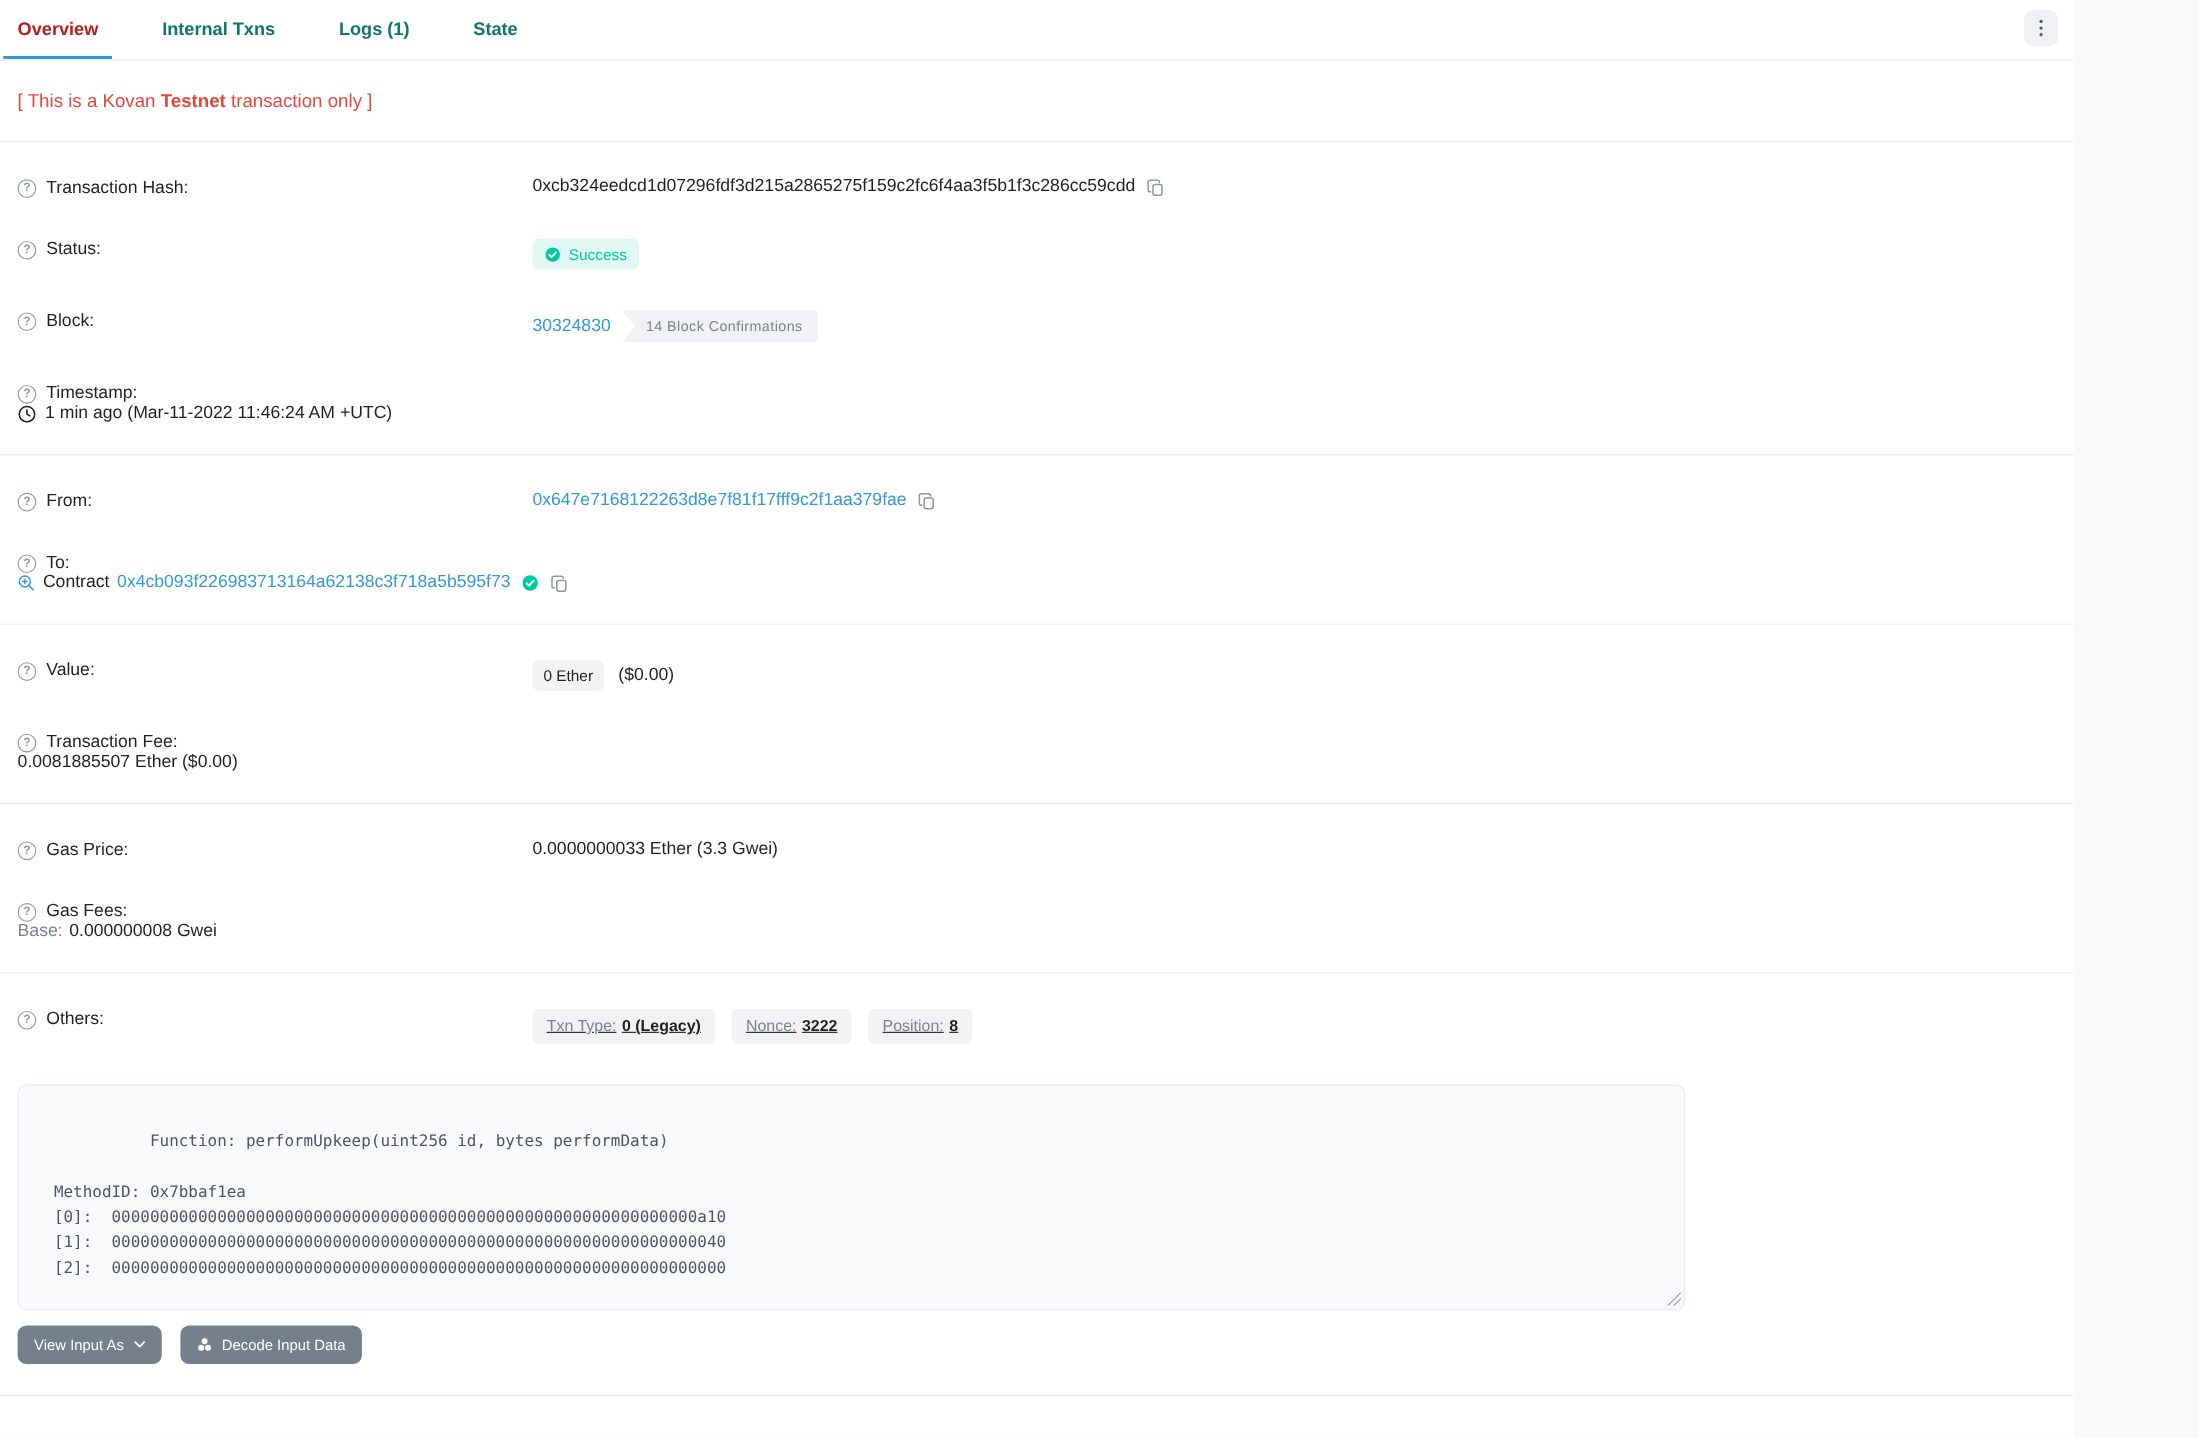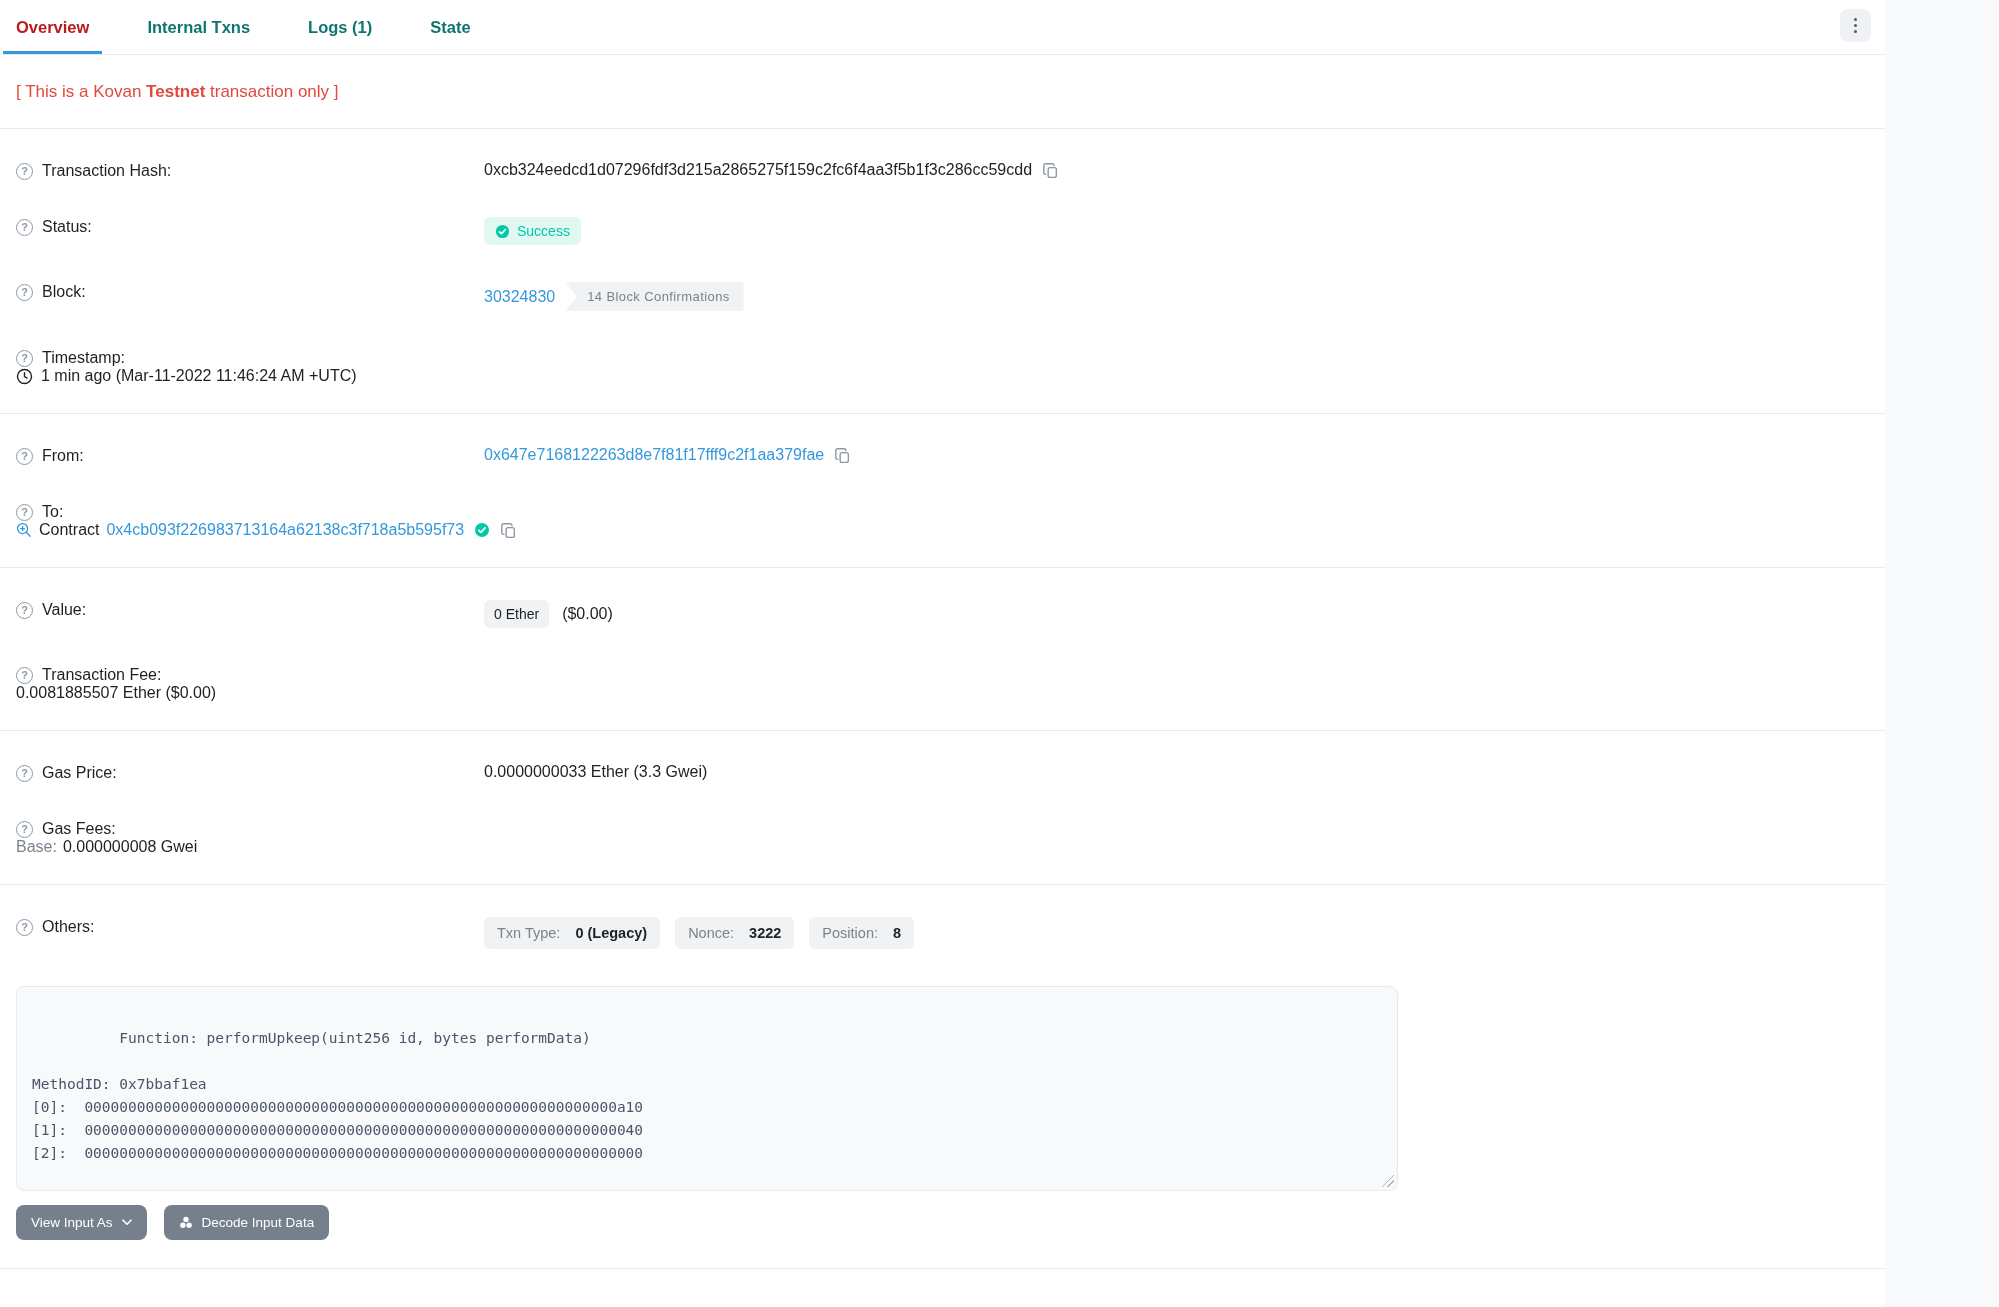--- a/index.html
+++ b/index.html
@@ -104,32 +104,32 @@
 
   .redbox {
     display:inline-block;
     border:3px solid #f01e0e;
     padding:2px 7px; margin:0 3px;
   }
 
   .chip {
     background:#f1f2f4; border-radius:6px;
     padding:8px 13px; font-size:14.5px;
-    margin-right:15px; display:inline-flex; gap:15px;
+    margin-right:15px; display:inline-flex; gap:5px;text-decoration:underline;
   }
   .chip .k { color:#77838f; }
   .chip .v { color:#1e2022; font-weight:600; }
 
   
   .inputbox {
     position:relative;
-    width:1382px; height:205px;
+    width:1516px; height:205px;
     background:#f8f9fa;
     border:1px solid #e7eaf3; border-radius:8px;
-    padding:17px 15px;
+    padding:17px 32px;
     font-family:"DejaVu Sans Mono","Liberation Mono",monospace;
     font-size:14.5px; line-height:23px; color:#4a5568;
     white-space:pre; overflow:hidden;
   }
   .resize-handle {
     position:absolute; right:3px; bottom:3px;
     width:12px; height:12px;
     background:
       linear-gradient(135deg, transparent 0 46%, #a9b3bd 46% 54%, transparent 54% 68%, #a9b3bd 68% 76%, transparent 76%);
     cursor:nwse-resize;

